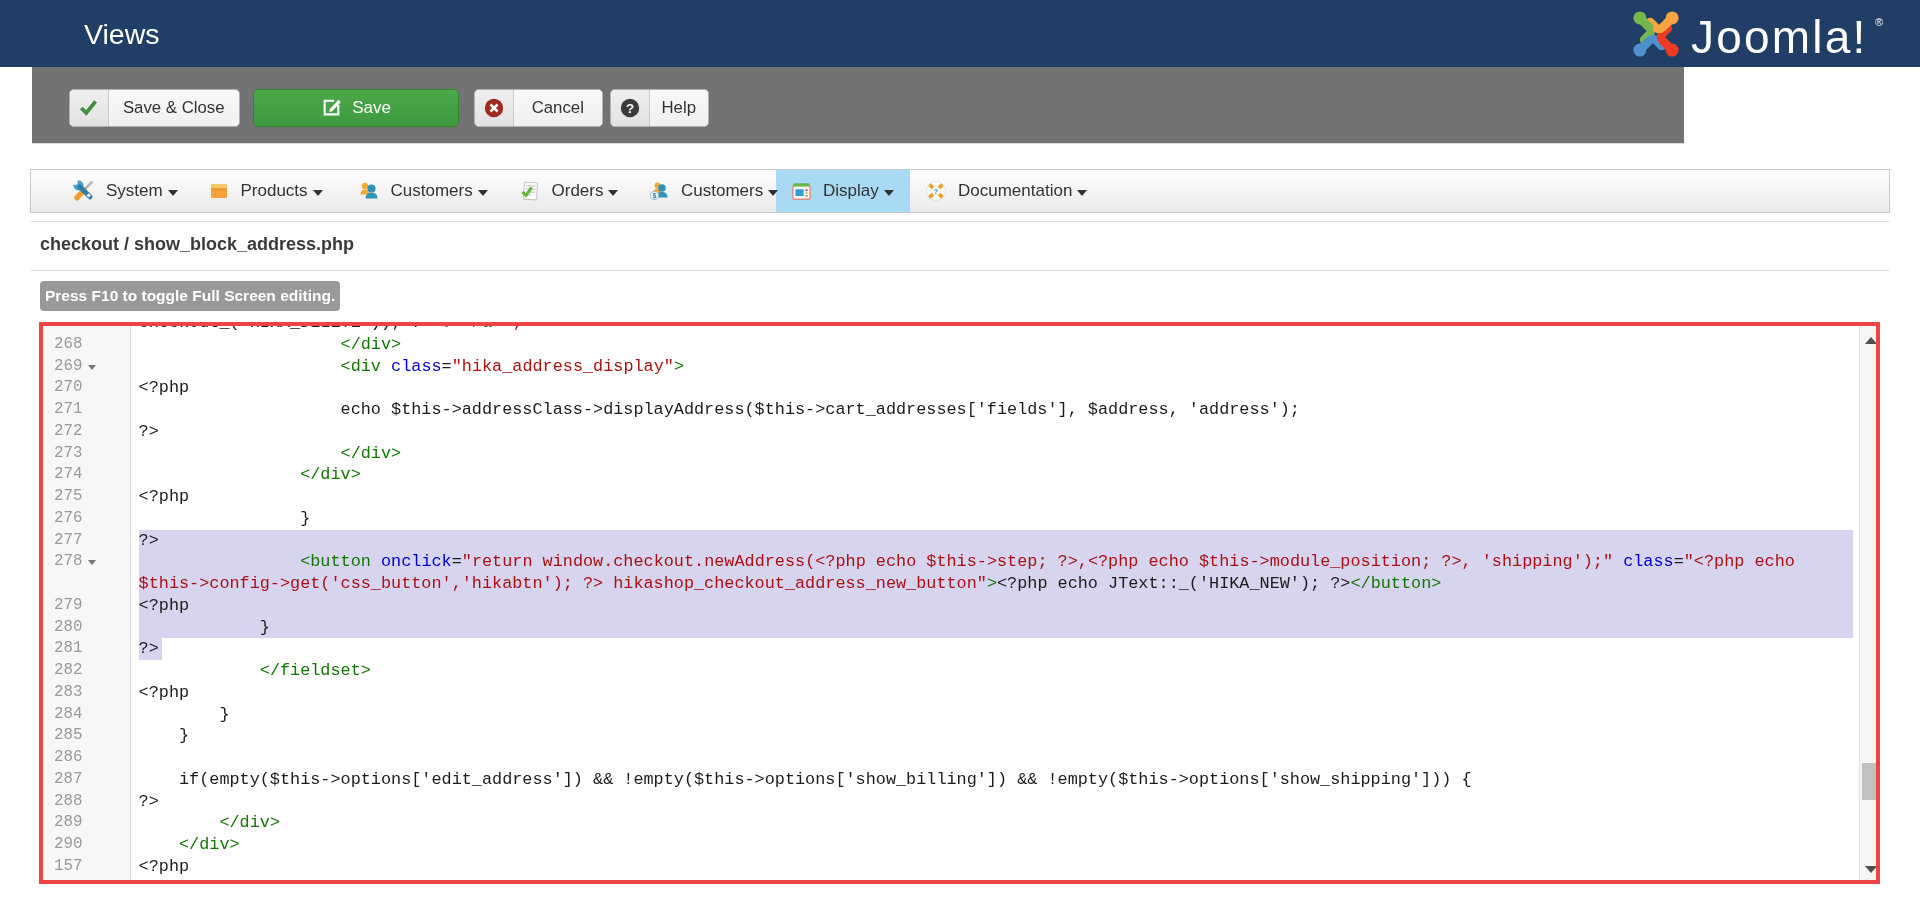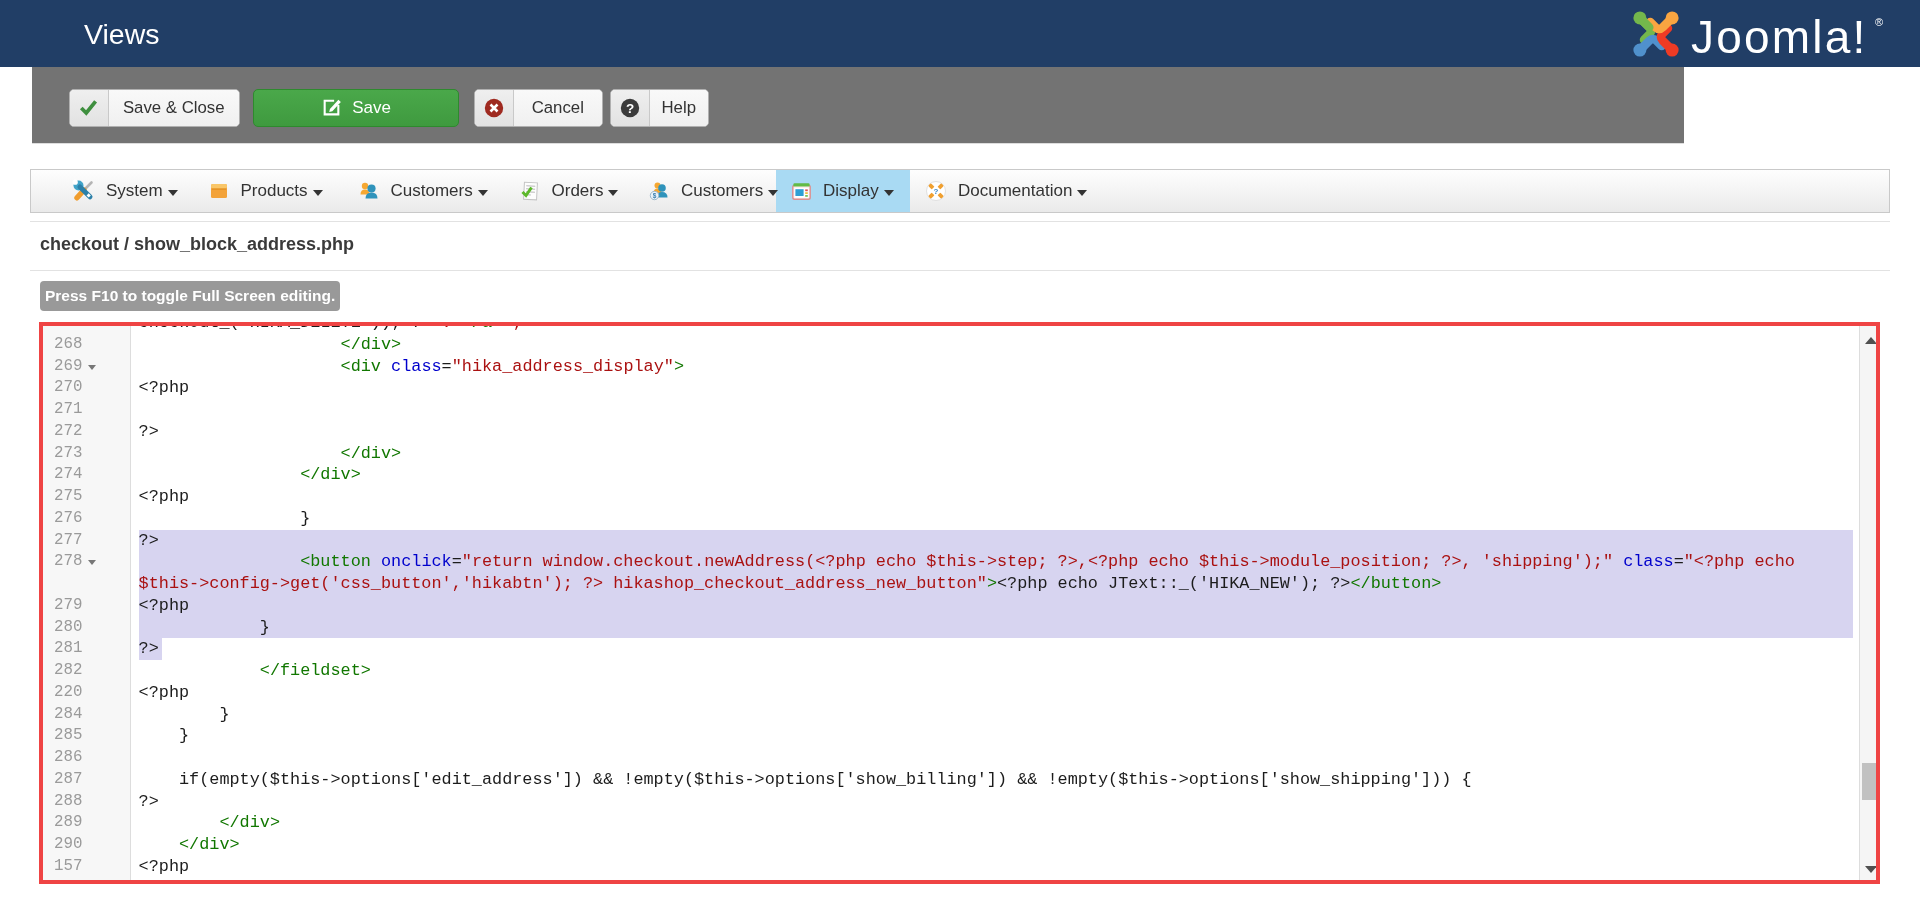--- a/index.html
+++ b/index.html
@@ -200,20 +200,21 @@
 <div class="ln" style="top:-13.8px">267</div>
 <div class="r" style="top:-13.8px">checkout_('HIKA_DELETE')); ?&gt;<span class="s">'.'</span><span class="t">&lt;/a&gt;</span><span class="s">';</span></div>
 <div class="ln" style="top:7.9px">268</div>
 <div class="r" style="top:7.9px">                    <span class="t">&lt;/div&gt;</span></div>
 <div class="ln" style="top:29.7px">269</div>
 <div class="fold" style="top:38.5px"></div>
 <div class="r" style="top:29.7px">                    <span class="t">&lt;div</span> <span class="a">class</span>=<span class="s">"hika_address_display"</span><span class="t">&gt;</span></div>
 <div class="ln" style="top:51.4px">270</div>
 <div class="r" style="top:51.4px">&lt;?php</div>
 <div class="ln" style="top:73.2px">271</div>
+<div class="r" style="top:73.2px">                    echo $this-&gt;addressClass-&gt;displayAddress($this-&gt;cart_addresses['fields'], $address, 'address');</div>
 <div class="ln" style="top:94.9px">272</div>
 <div class="r" style="top:94.9px">?&gt;</div>
 <div class="ln" style="top:116.6px">273</div>
 <div class="r" style="top:116.6px">                    <span class="t">&lt;/div&gt;</span></div>
 <div class="ln" style="top:138.4px">274</div>
 <div class="r" style="top:138.4px">                <span class="t">&lt;/div&gt;</span></div>
 <div class="ln" style="top:160.1px">275</div>
 <div class="r" style="top:160.1px">&lt;?php</div>
 <div class="ln" style="top:181.9px">276</div>
 <div class="r" style="top:181.9px">                }</div>
@@ -224,21 +225,21 @@
 <div class="r" style="top:225.3px">                <span class="t">&lt;button</span> <span class="a">onclick</span>=<span class="s">"return window.checkout.newAddress(&lt;?php echo $this-&gt;step; ?&gt;,&lt;?php echo $this-&gt;module_position; ?&gt;, 'shipping');"</span> <span class="a">class</span>=<span class="s">"&lt;?php echo </span></div>
 <div class="r" style="top:247.1px"><span class="s">$this-&gt;config-&gt;get('css_button','hikabtn'); ?&gt; hikashop_checkout_address_new_button"</span><span class="t">&gt;</span>&lt;?php echo JText::_('HIKA_NEW'); ?&gt;<span class="t">&lt;/button&gt;</span></div>
 <div class="ln" style="top:268.8px">279</div>
 <div class="r" style="top:268.8px">&lt;?php</div>
 <div class="ln" style="top:290.6px">280</div>
 <div class="r" style="top:290.6px">            }</div>
 <div class="ln" style="top:312.3px">281</div>
 <div class="r" style="top:312.3px">?&gt;</div>
 <div class="ln" style="top:334.0px">282</div>
 <div class="r" style="top:334.0px">            <span class="t">&lt;/fieldset&gt;</span></div>
-<div class="ln" style="top:355.8px">220</div>
+<div class="ln" style="top:355.8px">283</div>
 <div class="r" style="top:355.8px">&lt;?php</div>
 <div class="ln" style="top:377.5px">284</div>
 <div class="r" style="top:377.5px">        }</div>
 <div class="ln" style="top:399.3px">285</div>
 <div class="r" style="top:399.3px">    }</div>
 <div class="ln" style="top:421.0px">286</div>
 <div class="r" style="top:421.0px"></div>
 <div class="ln" style="top:442.7px">287</div>
 <div class="r" style="top:442.7px">    if(empty($this-&gt;options['edit_address']) &amp;&amp; !empty($this-&gt;options['show_billing']) &amp;&amp; !empty($this-&gt;options['show_shipping'])) {</div>
 <div class="ln" style="top:464.5px">288</div>

